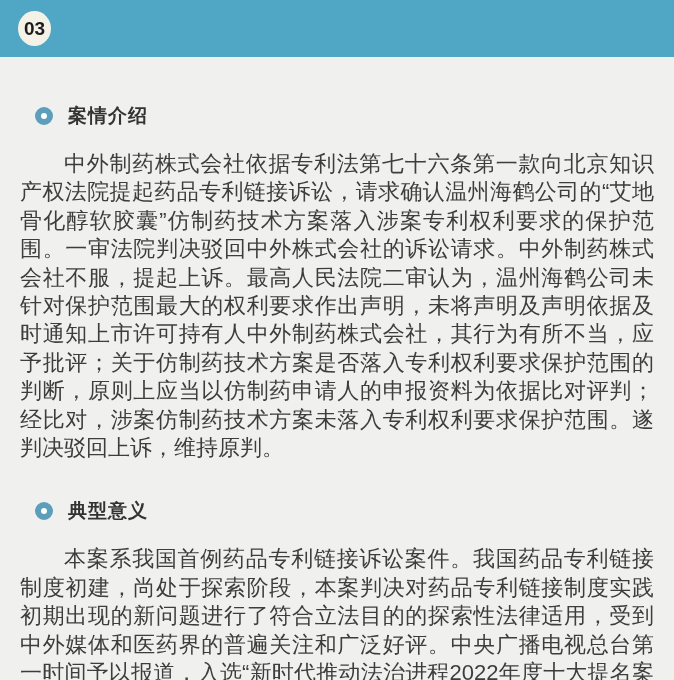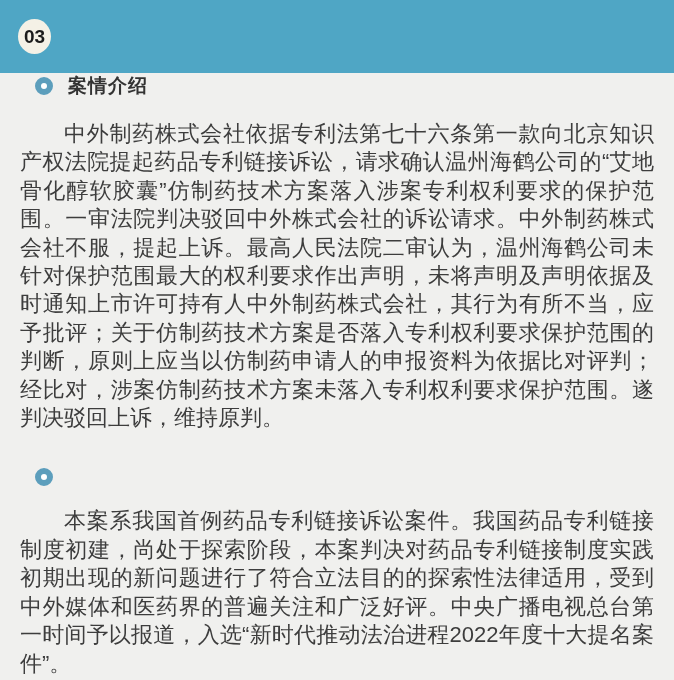--- a/index.html
+++ b/index.html
@@ -15,21 +15,21 @@
   }
   *{margin:0;padding:0;box-sizing:border-box;}
   html,body{width:674px;}
   body{
     height:680px;
     background:var(--page-bg);
     font-family:"Liberation Sans","DejaVu Sans",sans-serif;
     overflow:hidden;
   }
   .topbar{
-    height:73px;
+    height:57px;
     background:var(--header-bar);
     display:flex;
     align-items:center;
     padding:15px 18px;
   }
   .badge{
     width:33px;
     height:35px;
     background:var(--badge-bg);
     border-radius:50%;
@@ -49,21 +49,21 @@
     letter-spacing:2px;
   }
   .case-title{
     margin:31px 24px 0;
     text-align:center;
     color:var(--title-text);
     font-size:19.5px;
     font-weight:bold;
     line-height:30px;
   }
-  .case-section{}
+  .case-section{margin-top:46px;}
   .case-section.second{margin-top:36px;}
   .section-header{
     display:flex;
     align-items:center;
     margin-left:35px;
   }
   .bullet{
     width:18px;
     height:18px;
     border-radius:50%;
@@ -103,19 +103,20 @@
       <div class="section-header">
         <span class="bullet"></span>
         <h2 class="section-heading">案情介绍</h2>
       </div>
       <p class="section-body">中外制药株式会社依据专利法第七十六条第一款向北京知识产权法院提起药品专利链接诉讼，请求确认温州海鹤公司的“艾地骨化醇软胶囊”仿制药技术方案落入涉案专利权利要求的保护范围。一审法院判决驳回中外株式会社的诉讼请求。中外制药株式会社不服，提起上诉。最高人民法院二审认为，温州海鹤公司未针对保护范围最大的权利要求作出声明，未将声明及声明依据及时通知上市许可持有人中外制药株式会社，其行为有所不当，应予批评；关于仿制药技术方案是否落入专利权利要求保护范围的判断，原则上应当以仿制药申请人的申报资料为依据比对评判；经比对，涉案仿制药技术方案未落入专利权利要求保护范围。遂判决驳回上诉，维持原判。</p>
     </section>
 
     <section class="case-section second">
       <div class="section-header">
         <span class="bullet"></span>
+        <h2 class="section-heading">典型意义</h2>
       </div>
       <p class="section-body">本案系我国首例药品专利链接诉讼案件。我国药品专利链接制度初建，尚处于探索阶段，本案判决对药品专利链接制度实践初期出现的新问题进行了符合立法目的的探索性法律适用，受到中外媒体和医药界的普遍关注和广泛好评。中央广播电视总台第一时间予以报道，入选“新时代推动法治进程2022年度十大提名案件”。</p>
     </section>
 
   </main>
 
 </div>
 
 </body></html>

